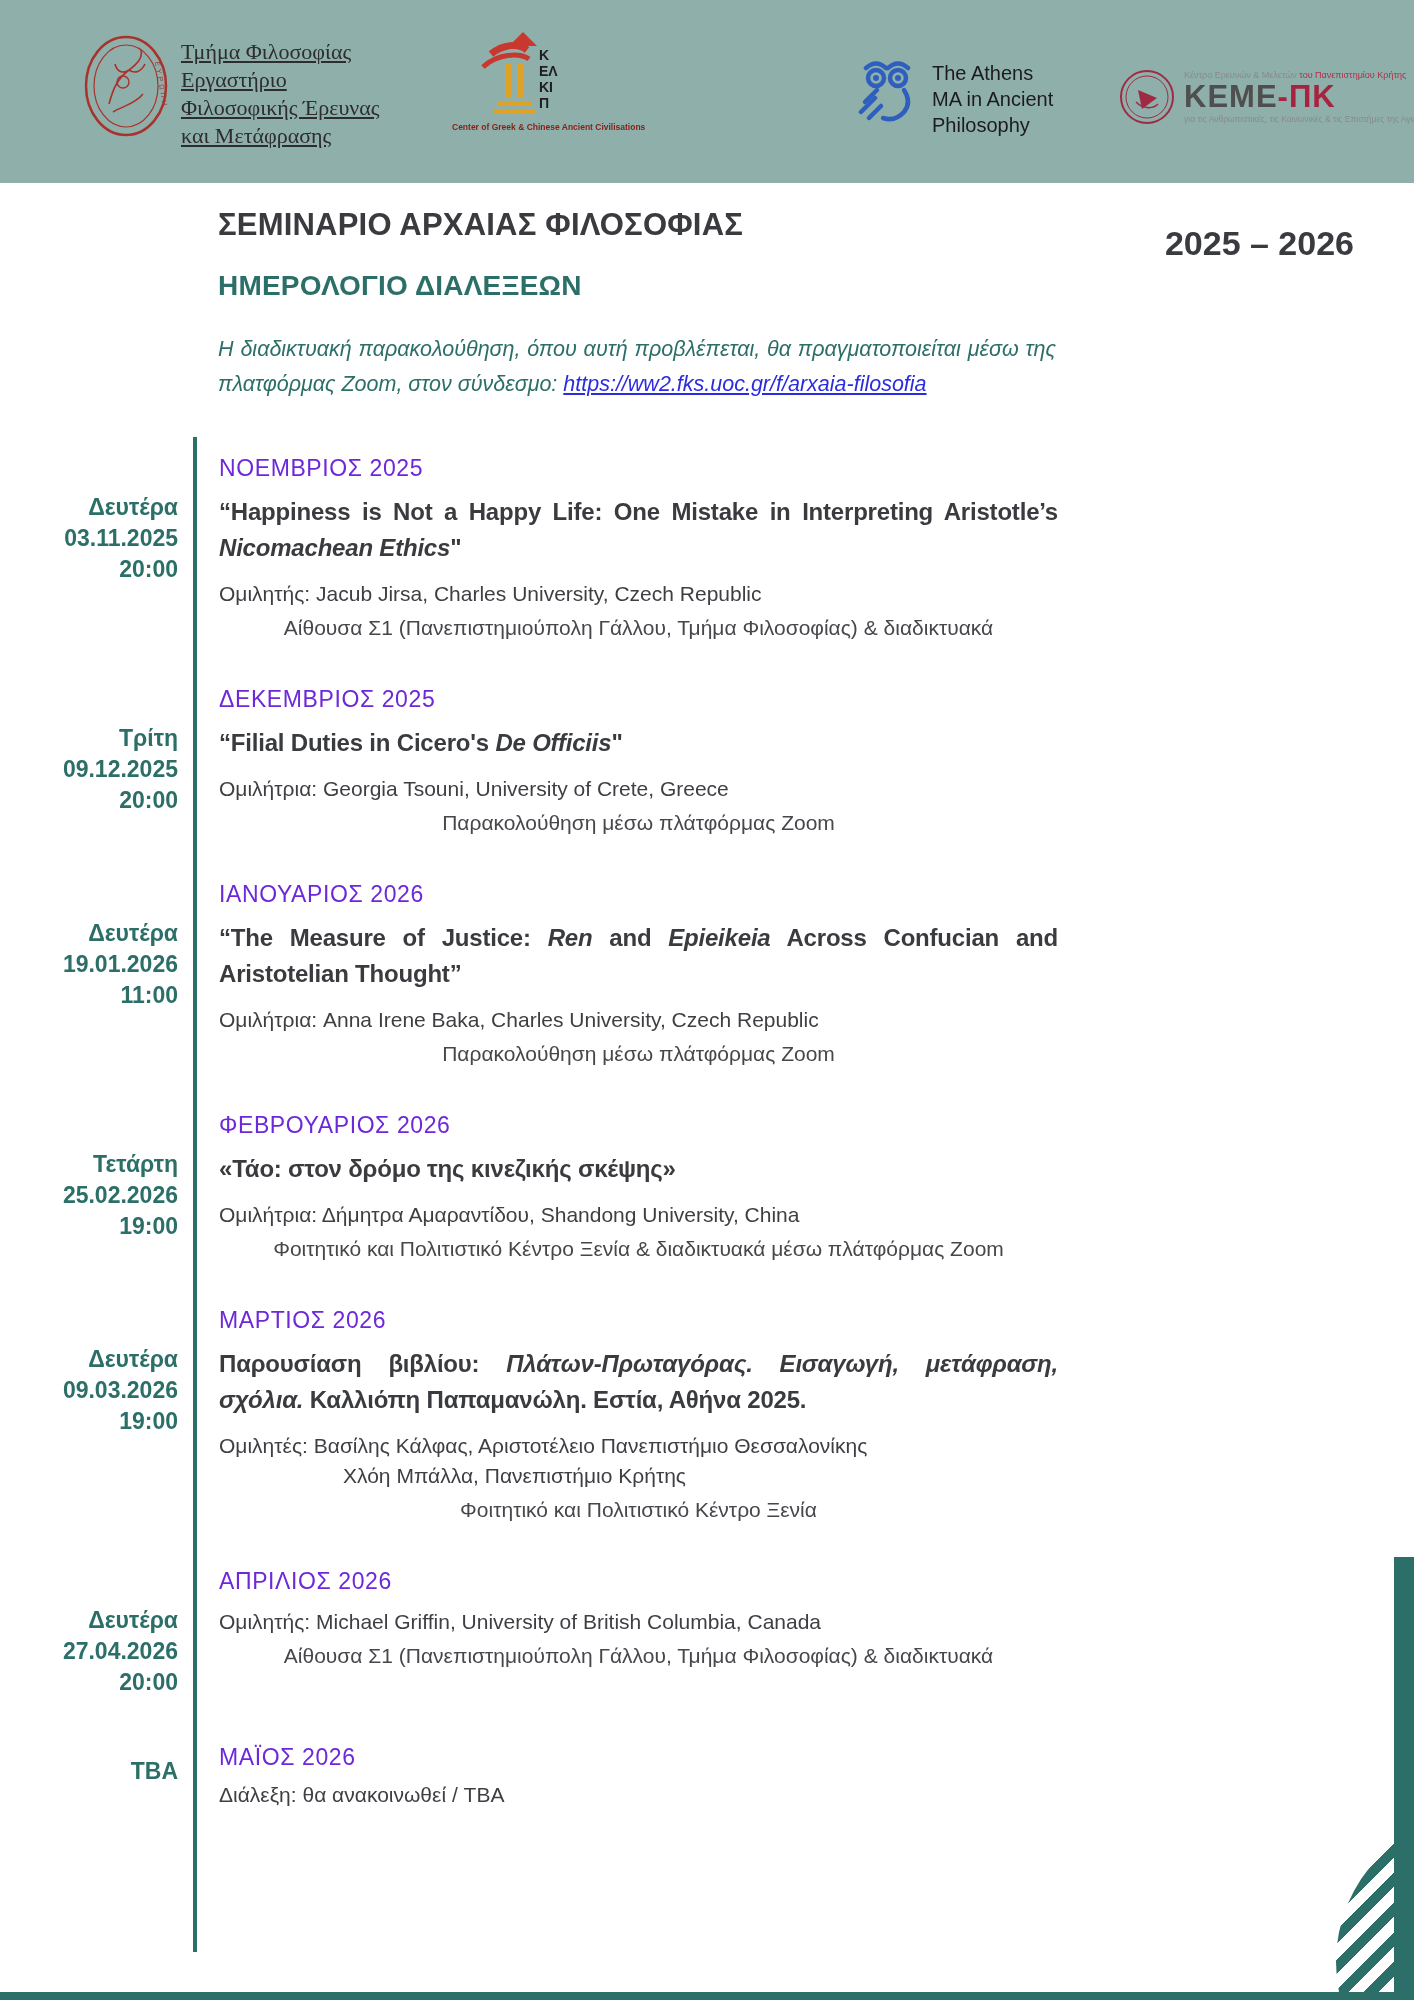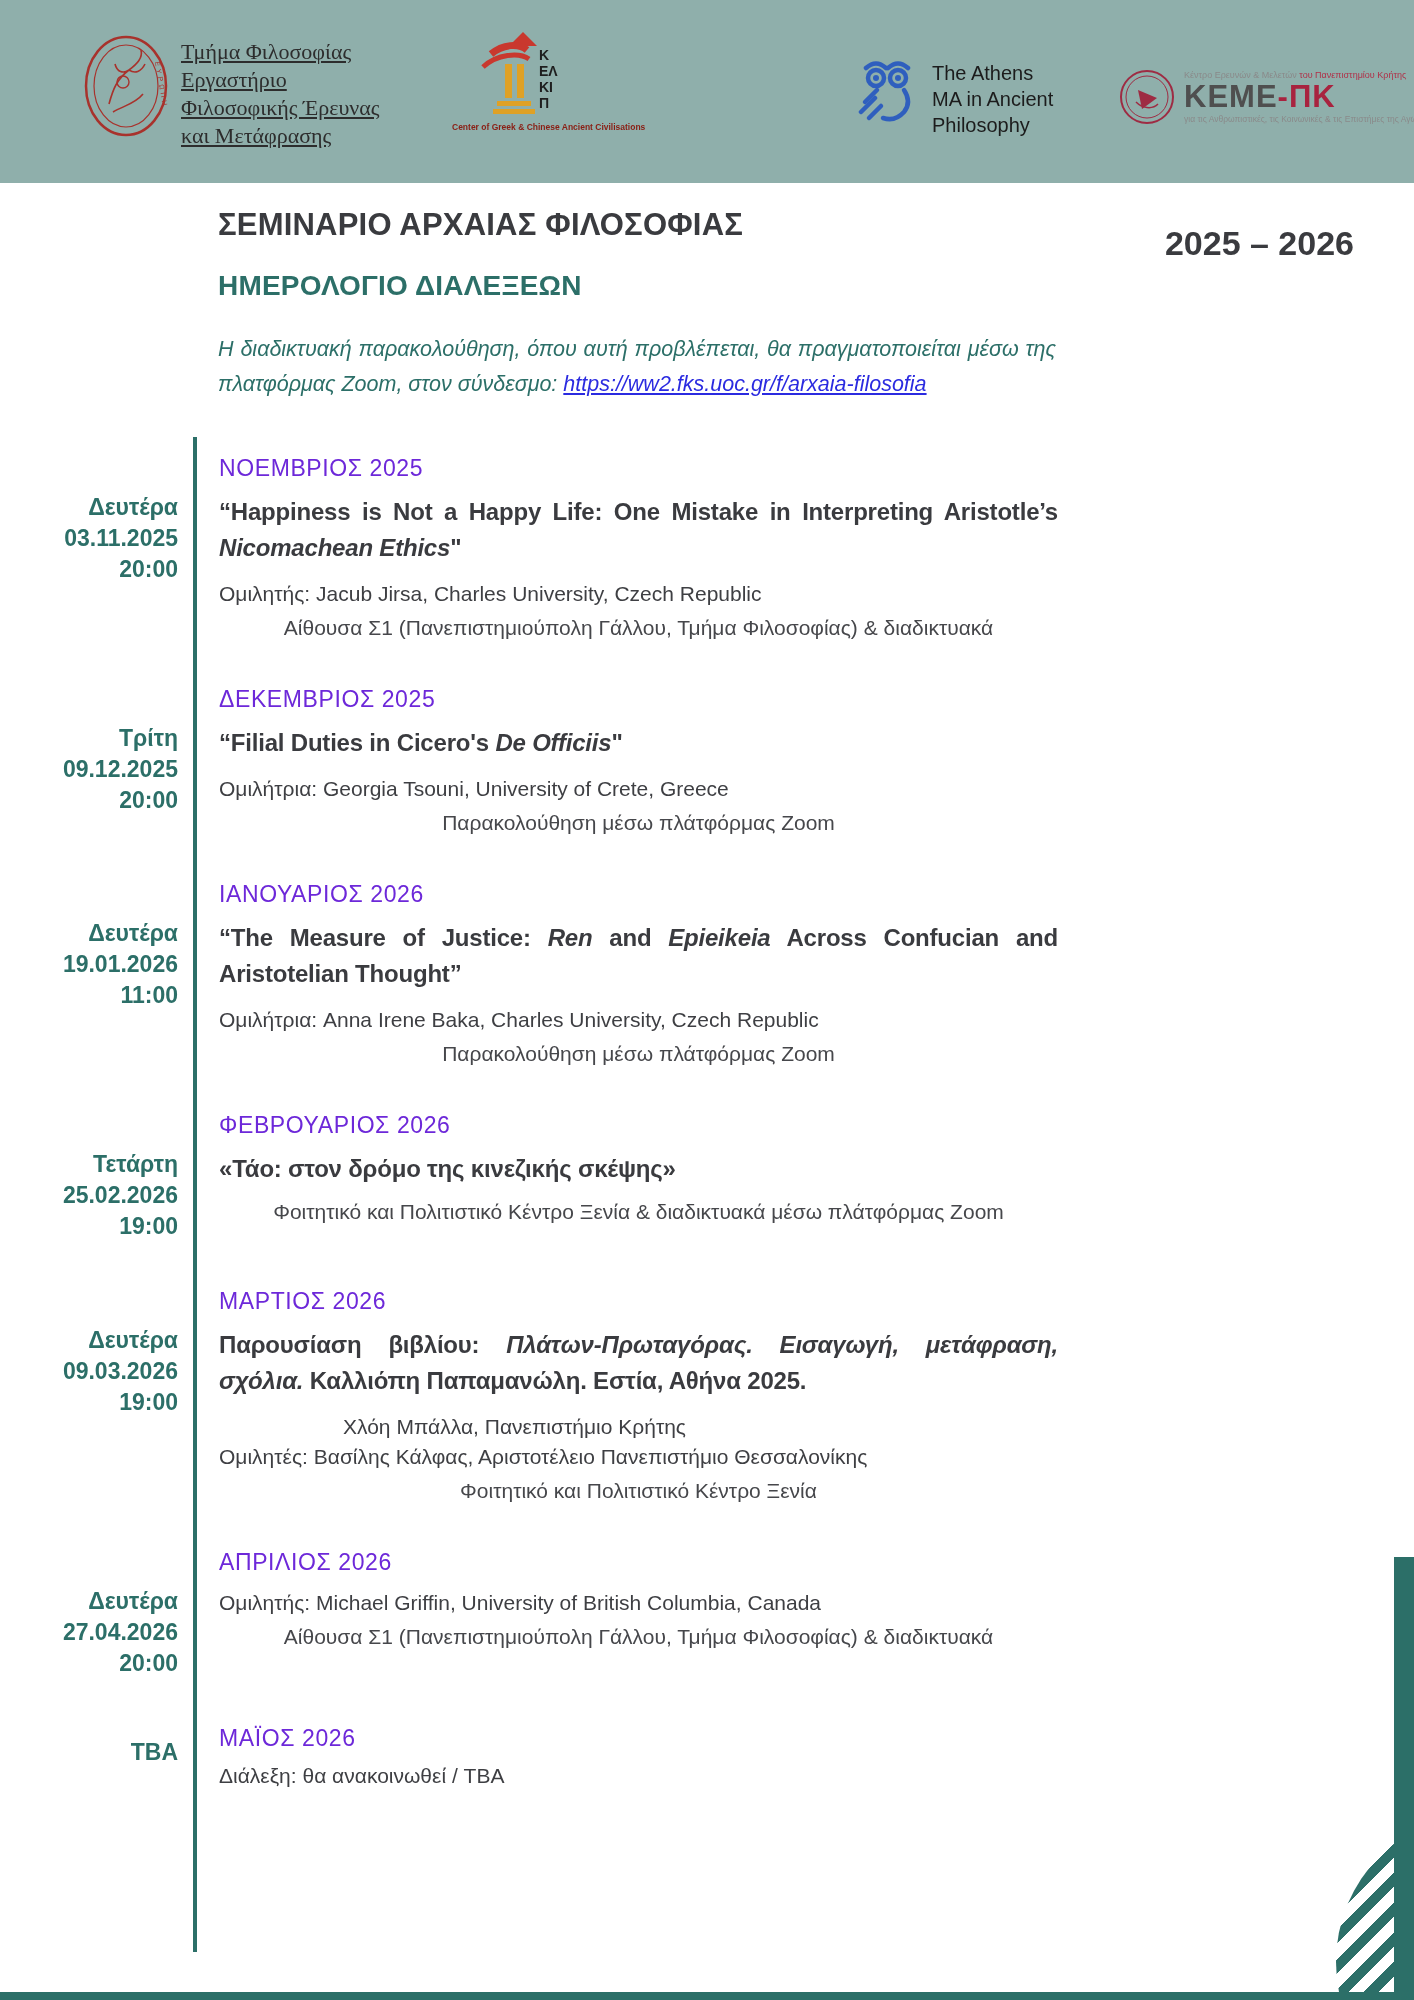--- a/index.html
+++ b/index.html
@@ -188,35 +188,36 @@
 
     <div class="entry">
       <div class="dates">
         <div>Τετάρτη</div>
         <div>25.02.2026</div>
         <div>19:00</div>
       </div>
       <div class="content">
         <div class="month">ΦΕΒΡΟΥΑΡΙΟΣ 2026</div>
         <div class="etitle"><span>«Τάο: στον δρόμο της κινεζικής σκέψης»</span></div>
+        <div class="speaker"><span>Ομιλήτρια: </span><span class="b">Δήμητρα Αμαραντίδου</span><span>, Shandong University, China</span></div>
         <div class="venue">Φοιτητικό και Πολιτιστικό Κέντρο Ξενία &amp; διαδικτυακά μέσω πλάτφόρμας Zoom</div>
       </div>
     </div>
 
     <div class="entry">
       <div class="dates">
         <div>Δευτέρα</div>
         <div>09.03.2026</div>
         <div>19:00</div>
       </div>
       <div class="content">
         <div class="month">ΜΑΡΤΙΟΣ 2026</div>
         <div class="etitle"><span>Παρουσίαση βιβλίου: </span><span class="it">Πλάτων-Πρωταγόρας. Εισαγωγή, μετάφραση, σχόλια.</span><span> Καλλιόπη Παπαμανώλη. Εστία, Αθήνα 2025.</span></div>
+        <div class="speaker"><span>Ομιλητές: </span><span class="b">Βασίλης Κάλφας,</span><span> Αριστοτέλειο Πανεπιστήμιο Θεσσαλονίκης</span></div>
         <div class="speaker indent"><span></span><span class="b">Χλόη Μπάλλα,</span><span> Πανεπιστήμιο Κρήτης</span></div>
-        <div class="speaker"><span>Ομιλητές: </span><span class="b">Βασίλης Κάλφας,</span><span> Αριστοτέλειο Πανεπιστήμιο Θεσσαλονίκης</span></div>
         <div class="venue">Φοιτητικό και Πολιτιστικό Κέντρο Ξενία</div>
       </div>
     </div>
 
     <div class="entry">
       <div class="dates">
         <div>Δευτέρα</div>
         <div>27.04.2026</div>
         <div>20:00</div>
       </div>

